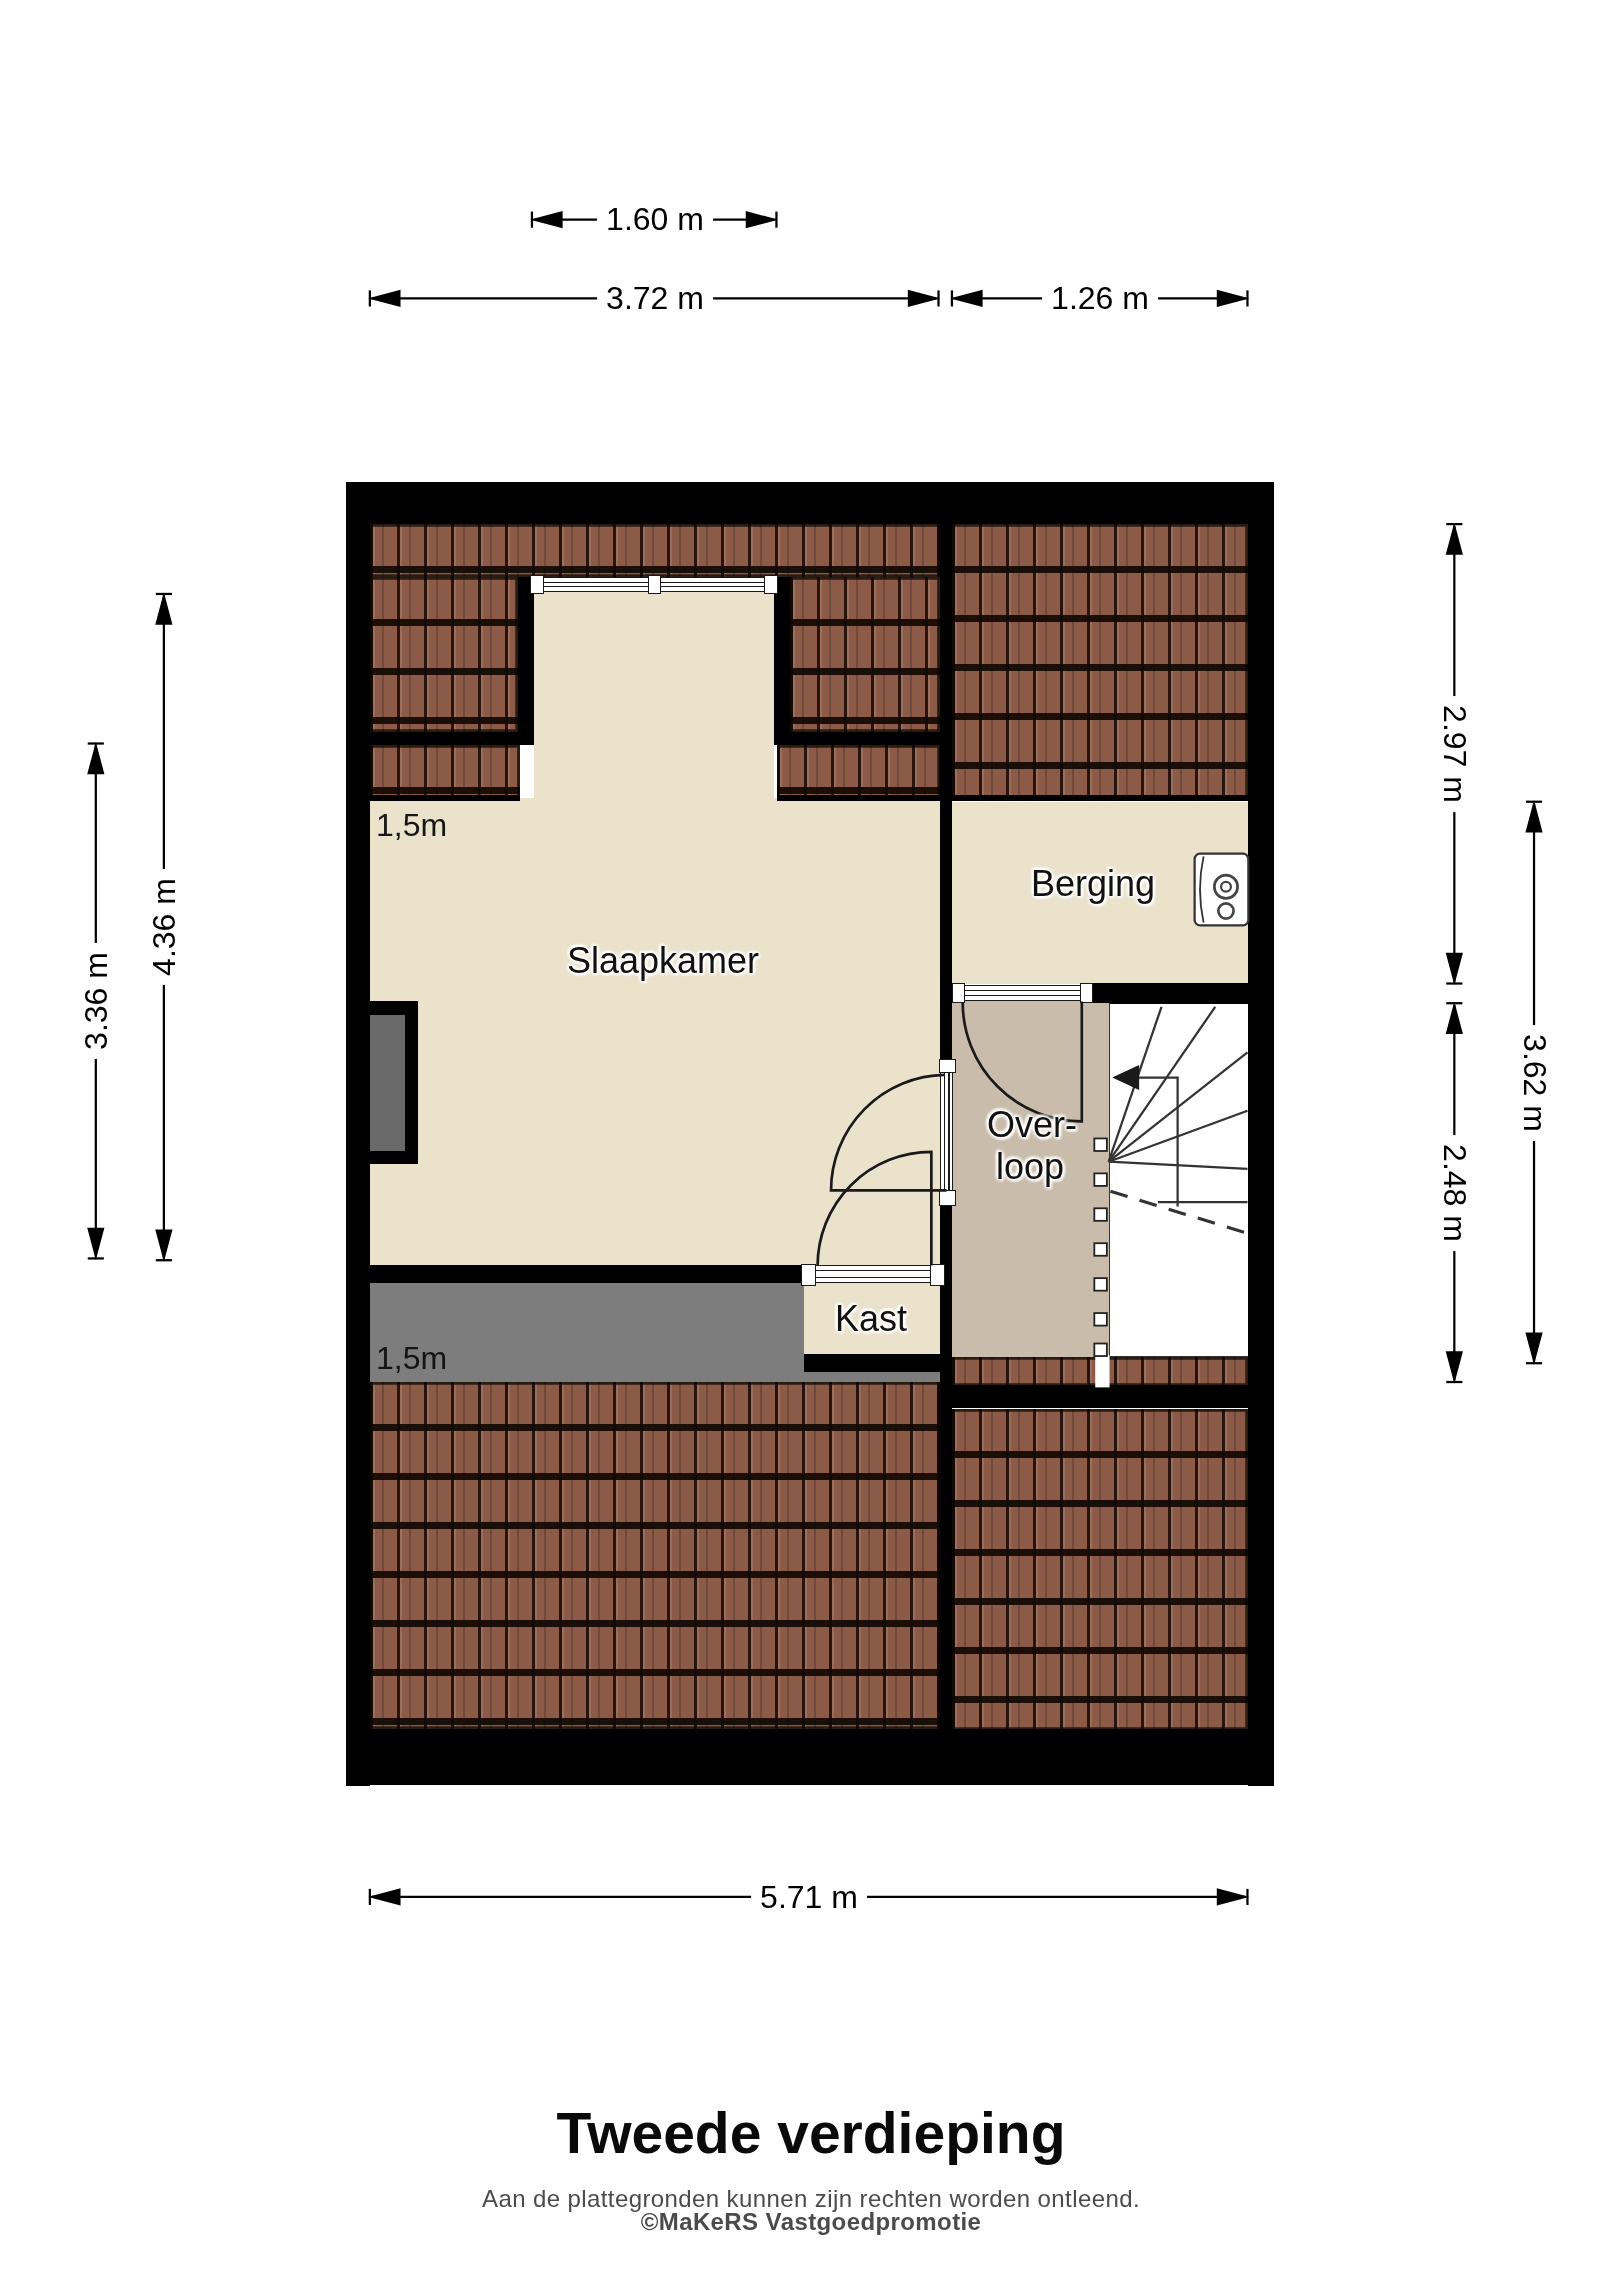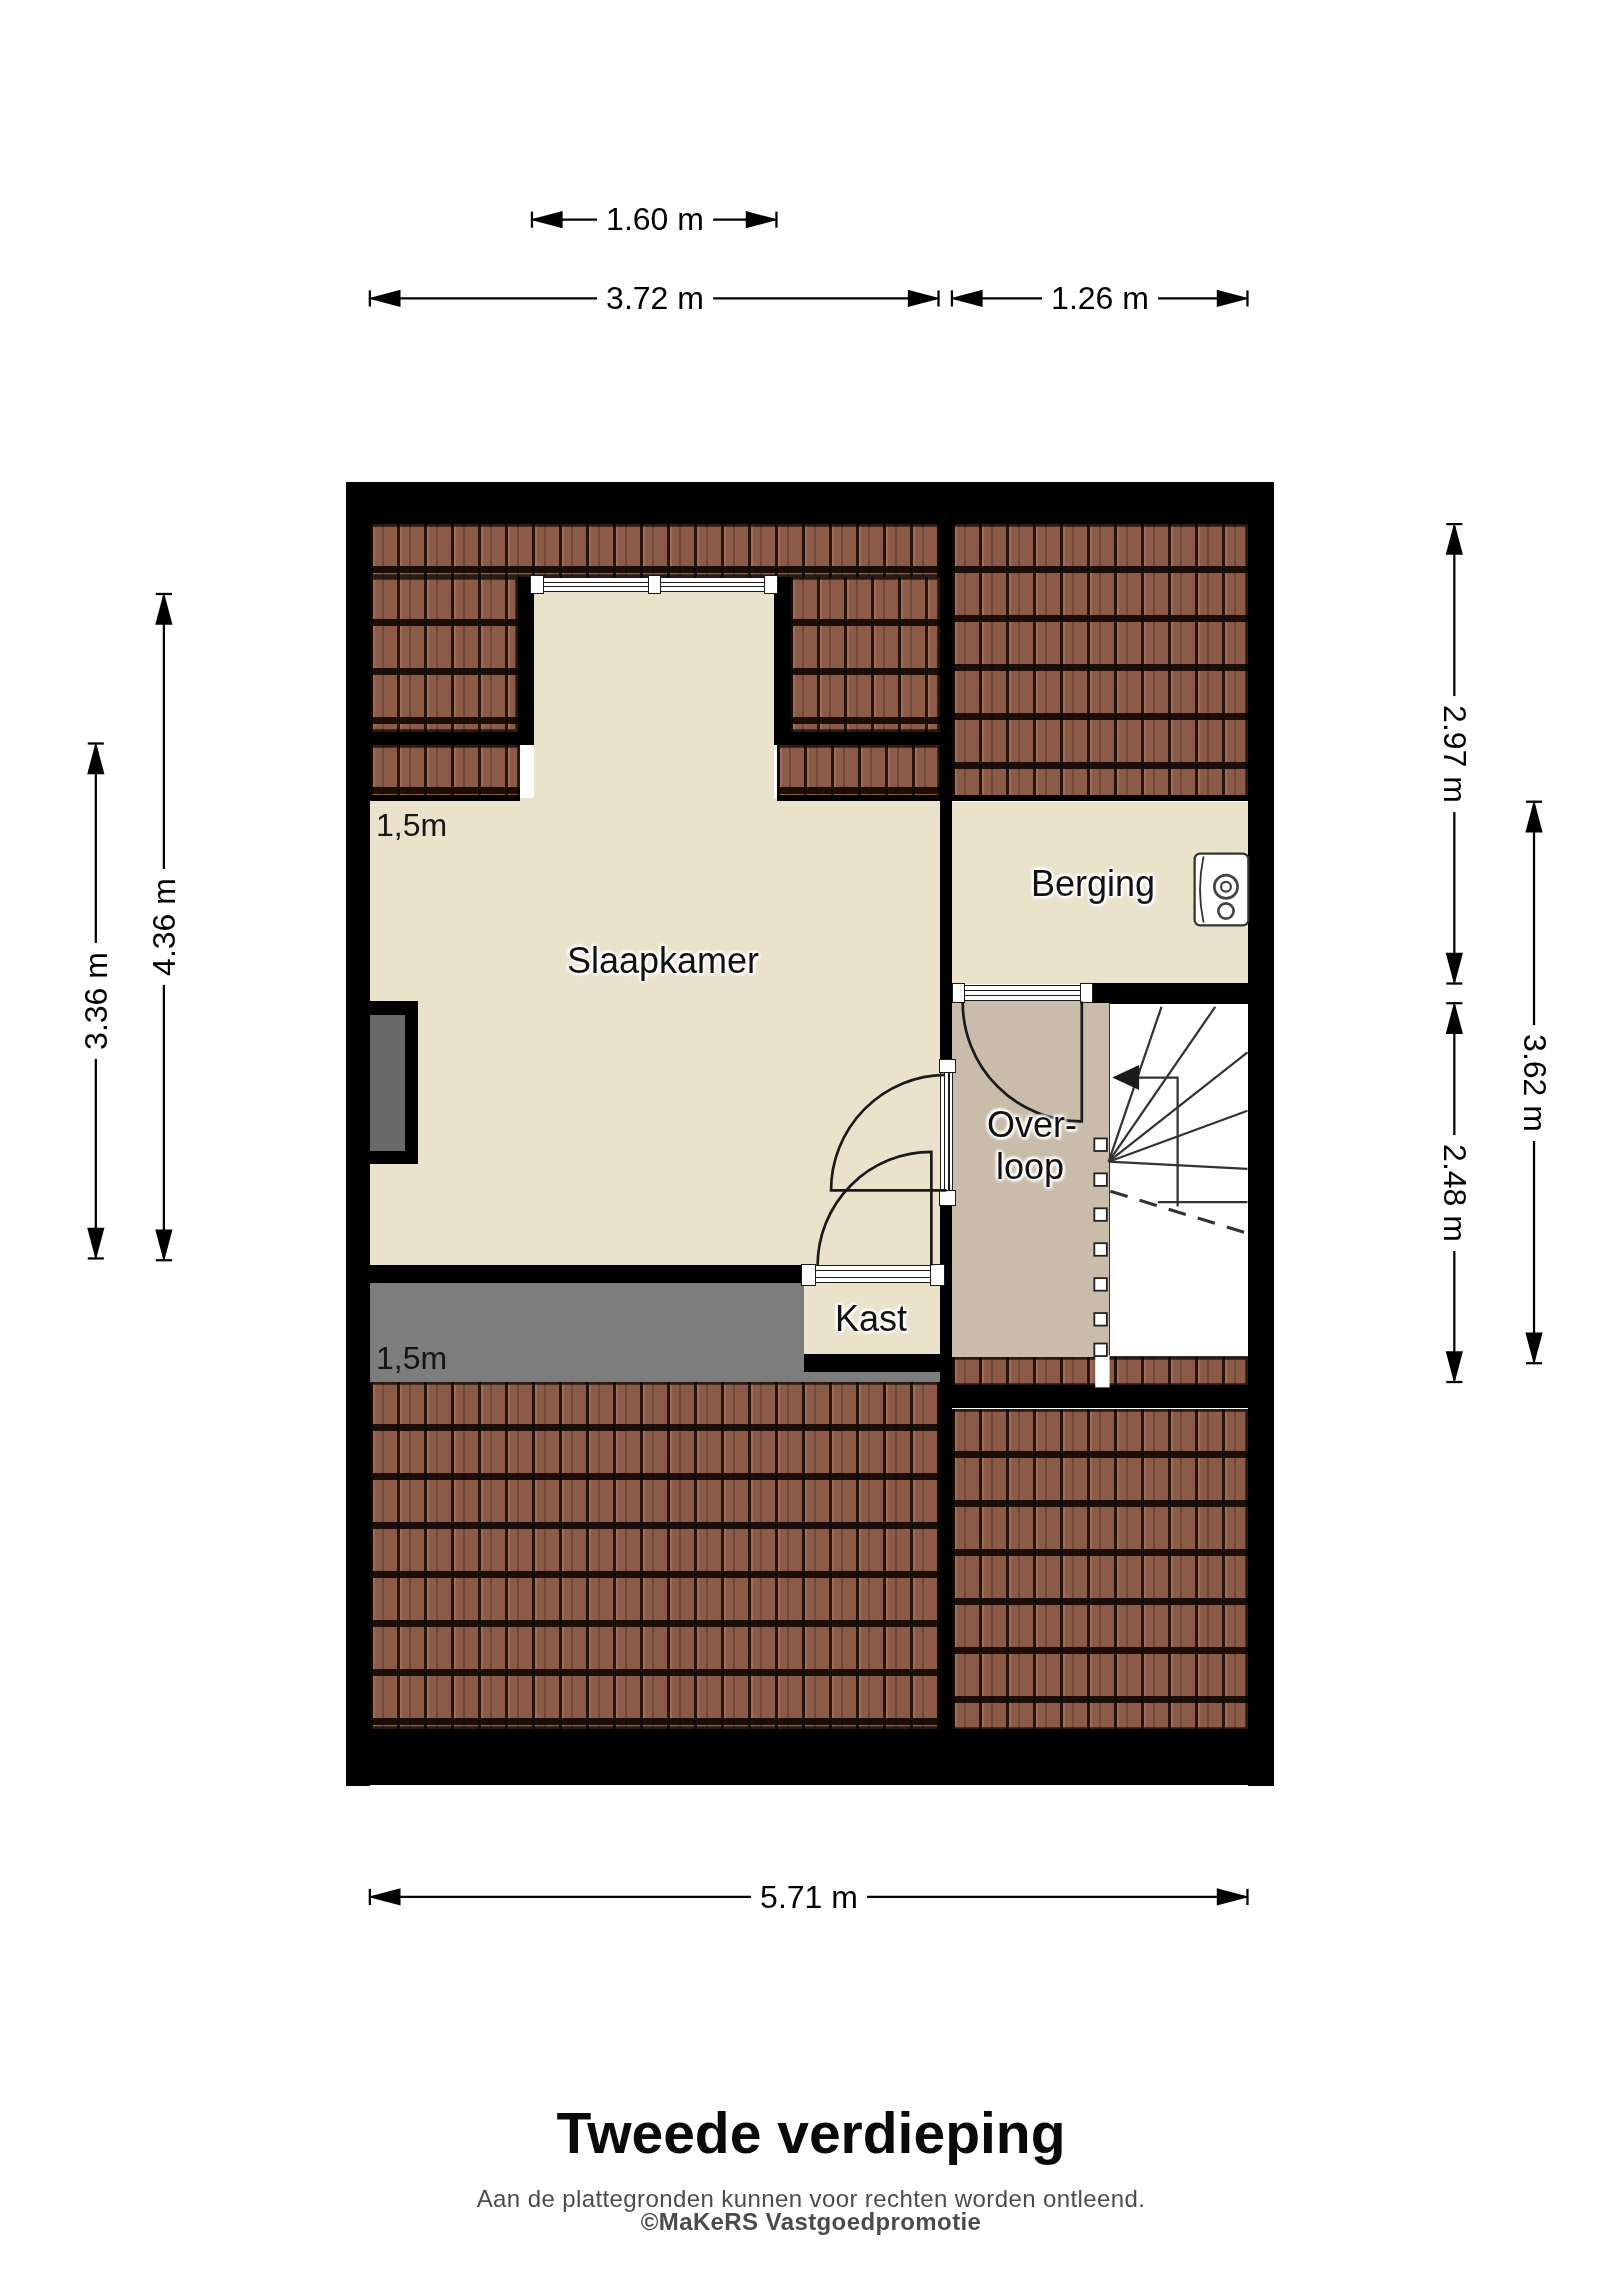--- a/index.html
+++ b/index.html
@@ -244,17 +244,17 @@
   <div class="room-label" style="left:663px;top:961px;">Slaapkamer</div>
   <div class="room-label" style="left:1093px;top:884px;">Berging</div>
   <div class="room-label" style="left:1032px;top:1125px;">Over-</div>
   <div class="room-label" style="left:1030px;top:1167px;">loop</div>
   <div class="room-label" style="left:871px;top:1319px;">Kast</div>
 
   <div class="knee-label" style="left:376px;top:807px;">1,5m</div>
   <div class="knee-label" style="left:376px;top:1340px;color:#141414;">1,5m</div>
 
   <div class="title" style="left:811px;top:2117px;">Tweede verdieping</div>
-  <div class="footer-line" style="left:811px;top:2199px;">Aan de plattegronden kunnen voor rechten worden ontleend.</div>
+  <div class="footer-line" style="left:811px;top:2199px;">Aan de plattegronden kunnen zijn rechten worden ontleend.</div>
   <div class="footer-line" style="left:811px;top:2222px;font-weight:bold;">©MaKeRS Vastgoedpromotie</div>
 
 </div>
 
 
 </body></html>

